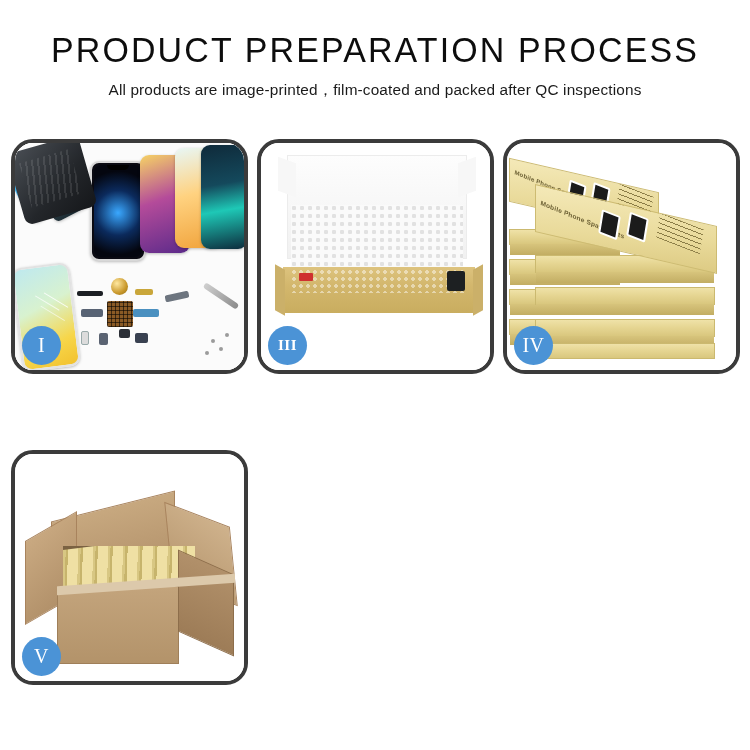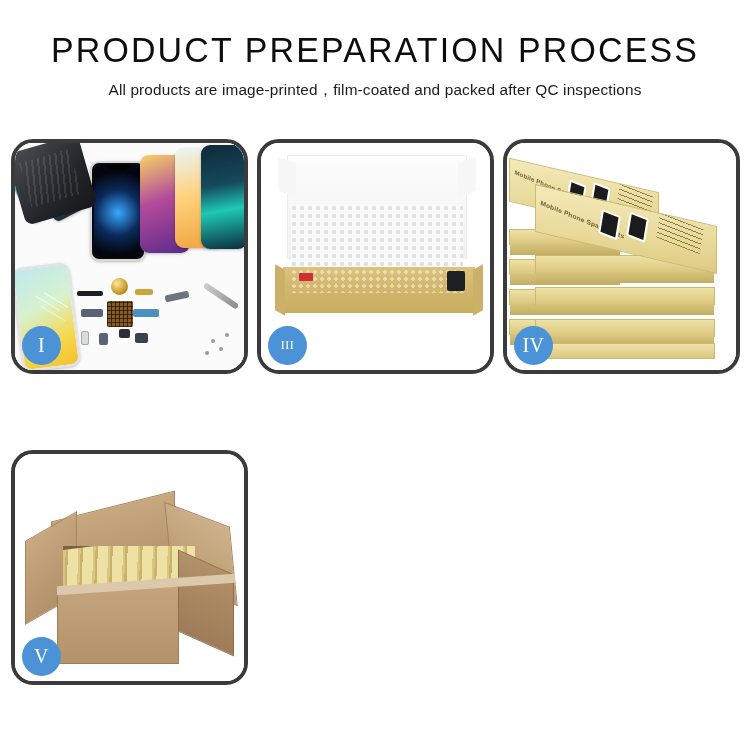--- a/index.html
+++ b/index.html
@@ -60,21 +60,21 @@
     border-radius:50%;
     background:#4b93d6;
     color:#ffffff;
     font-family:"Liberation Serif", serif;
     font-size:20px;
     line-height:39px;
     text-align:center;
     letter-spacing:0.5px;
     z-index:6;
   }
-  .badge.wide { font-size:12px; }
+  .badge.wide { font-size:15px;font-weight:bold; }
 
   
   .p1 .bg { position:absolute; inset:0; background:#fbfbfb; }
   .phone {
     position:absolute;
     border-radius:9px;
     box-shadow:0 1px 3px rgba(0,0,0,.25);
   }
   
   .p1 .plate {

